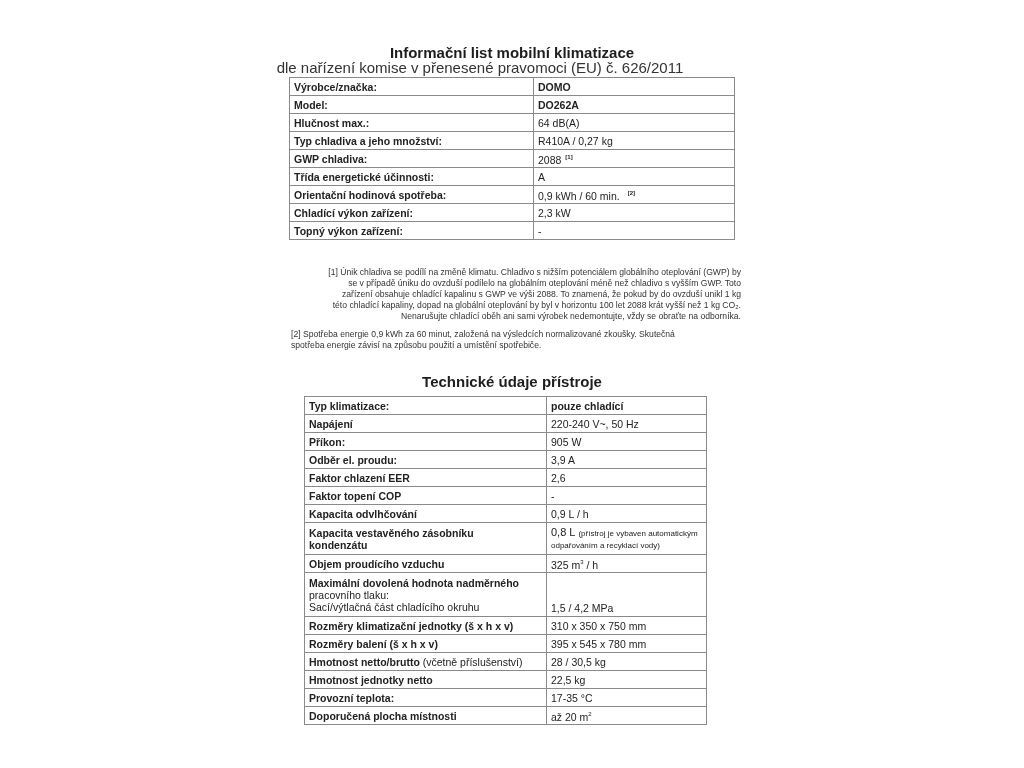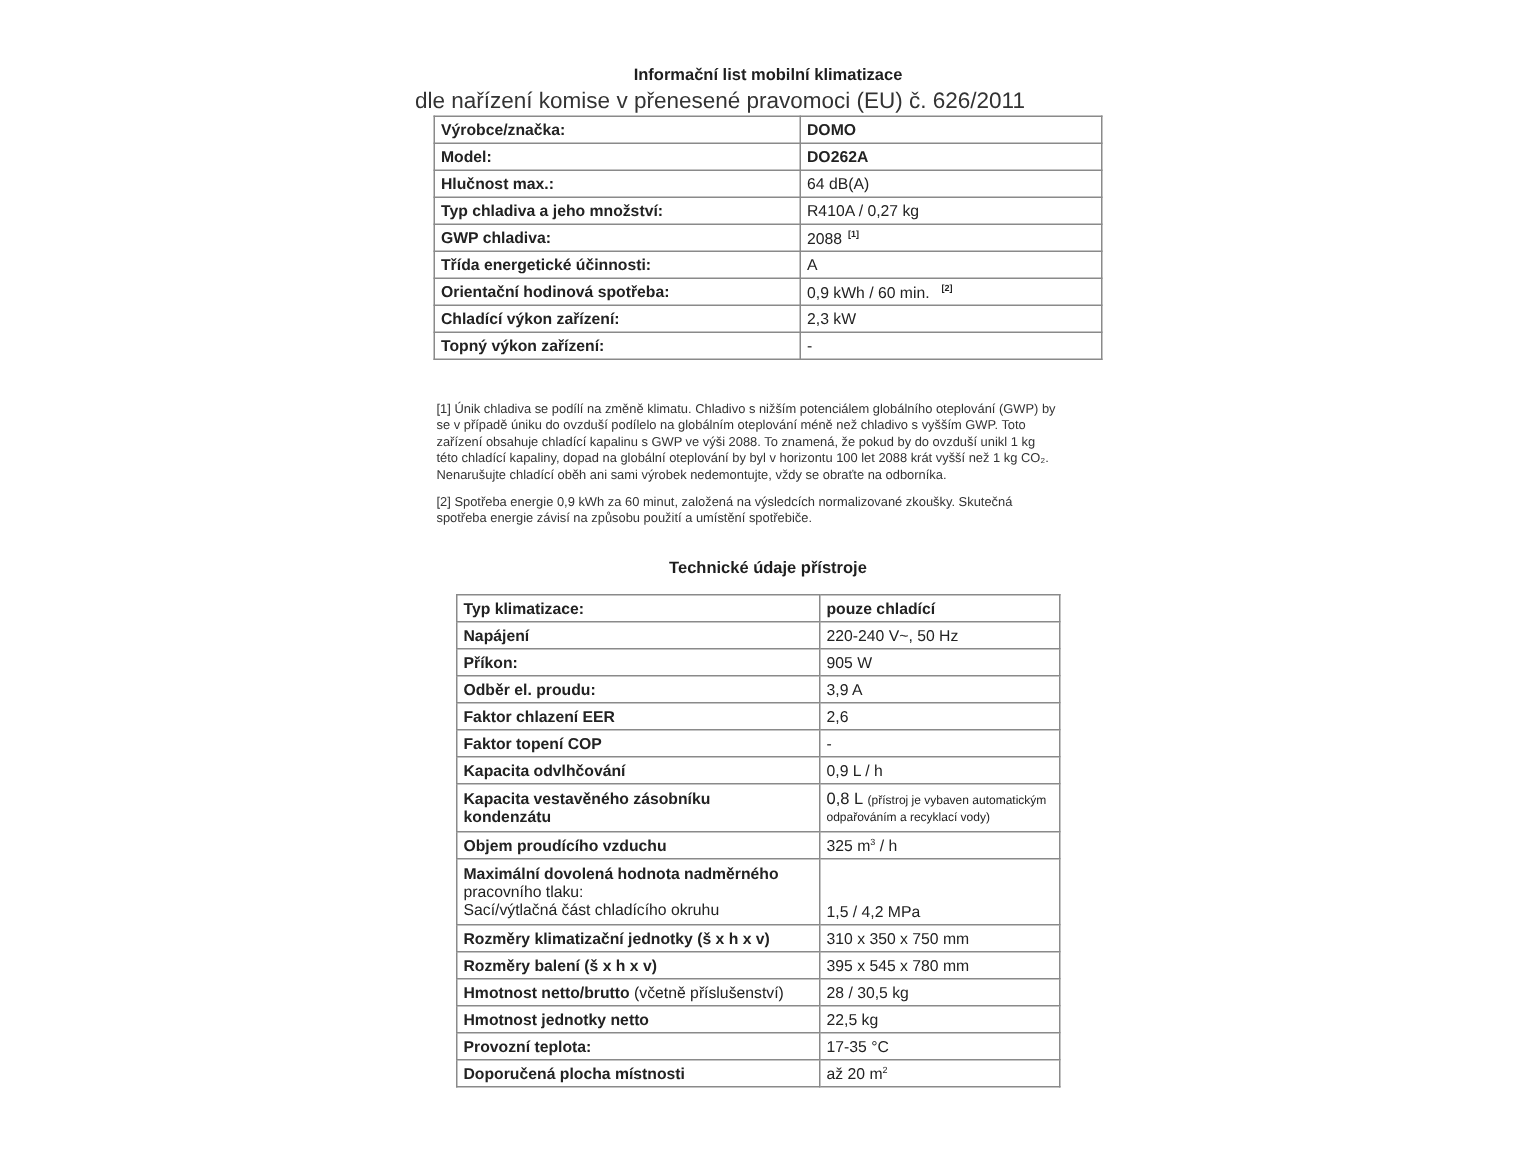--- a/index.html
+++ b/index.html
@@ -2,21 +2,21 @@
 <html><head>
 <meta charset="utf-8">
 <style>
   html, body { margin: 0; padding: 0; }
   body {
     width: 1024px; height: 768px; background: #ffffff; position: relative; overflow: hidden;
     font-family: "Liberation Sans", sans-serif; color: #222;
   }
   .title {
     position: absolute; left: 0; width: 1024px; text-align: center;
-    font-weight: bold; font-size: 11px; color: #1e1e1e;
+    font-weight: bold; font-size: 15px; color: #1e1e1e;
   }
   .subtitle {
     position: absolute; left: 0; width: 960px; text-align: center;
     font-size: 15px; color: #333;
   }
   table.spec {
     position: absolute; border-collapse: collapse; table-layout: fixed;
     font-size: 10.5px; color: #222;
   }
   table.spec td {
@@ -78,21 +78,21 @@
     <td class="lbl">Chladící výkon zařízení:</td>
     <td>2,3 kW</td>
   </tr>
   <tr>
     <td class="lbl">Topný výkon zařízení:</td>
     <td>-</td>
   </tr>
 </tbody>
   </table>
 
-<div class="foot" style="top:267px;">
+<div class="foot" style="top:267px;text-align:right;">
   <div>[1] Únik chladiva se podílí na změně klimatu. Chladivo s nižším potenciálem globálního oteplování (GWP) by</div>
   <div>se v případě úniku do ovzduší podílelo na globálním oteplování méně než chladivo s vyšším GWP. Toto</div>
   <div>zařízení obsahuje chladící kapalinu s GWP ve výši 2088. To znamená, že pokud by do ovzduší unikl 1 kg</div>
   <div>této chladící kapaliny, dopad na globální oteplování by byl v horizontu 100 let 2088 krát vyšší než 1 kg CO₂.</div>
   <div>Nenarušujte chladící oběh ani sami výrobek nedemontujte, vždy se obraťte na odborníka.</div>
 </div>
 <div class="foot" style="top:329px;">
   <div>[2] Spotřeba energie 0,9 kWh za 60 minut, založená na výsledcích normalizované zkoušky. Skutečná</div>
   <div>spotřeba energie závisí na způsobu použití a umístění spotřebiče.</div>
 </div>

